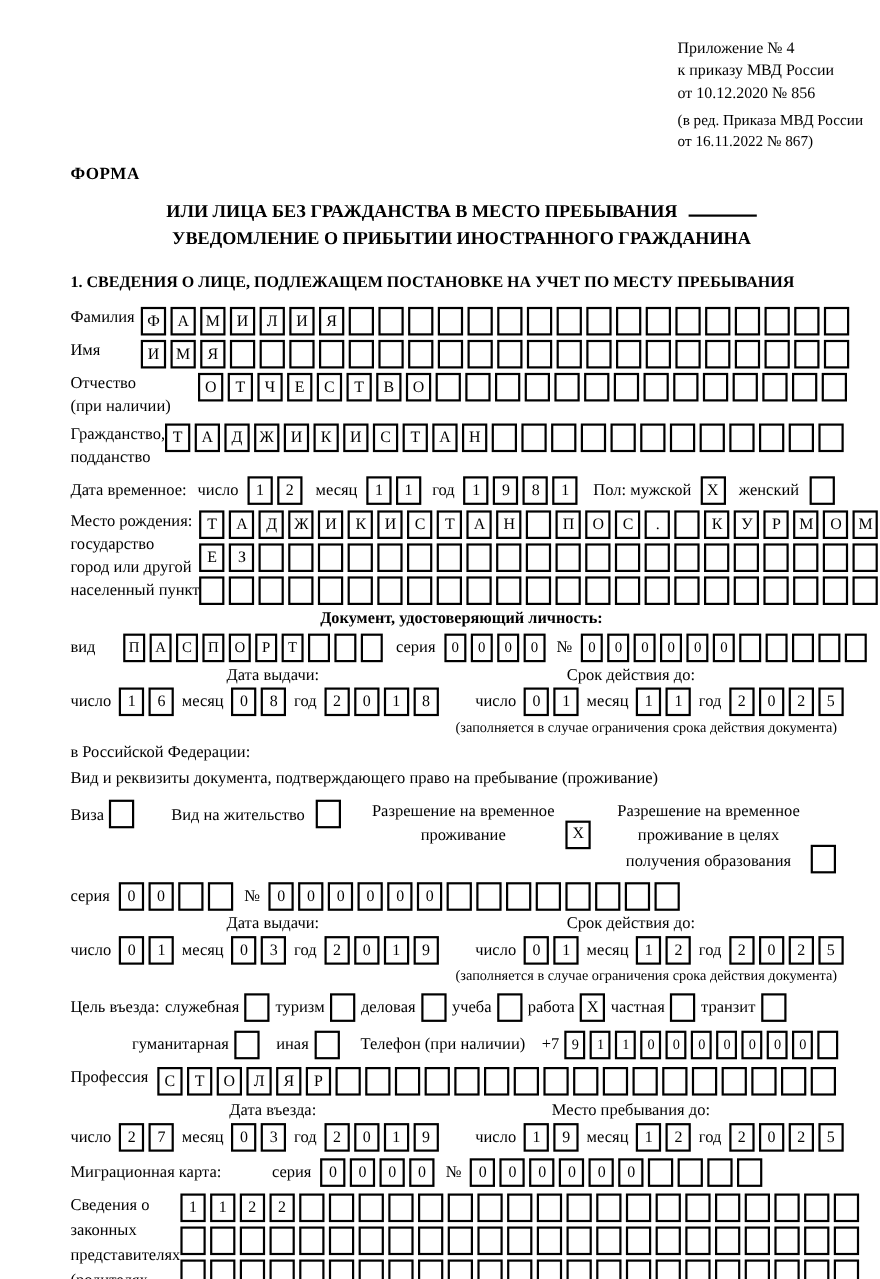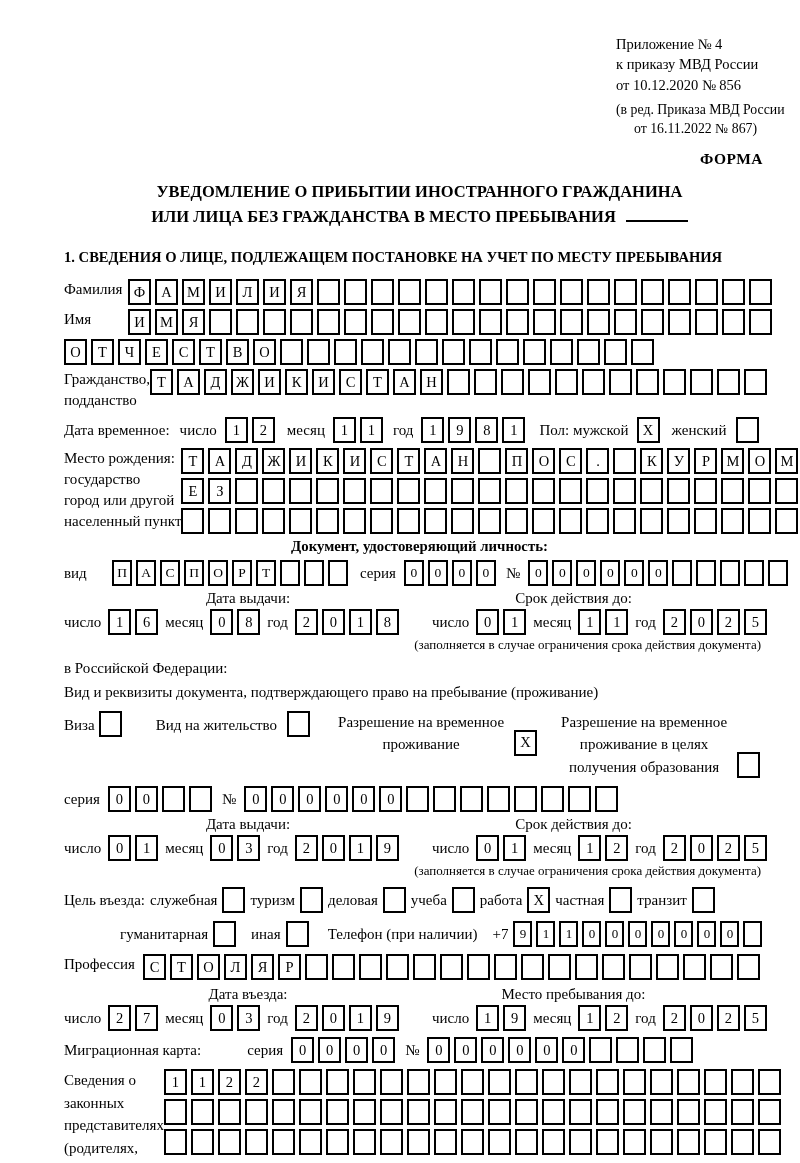--- a/index.html
+++ b/index.html
@@ -5,22 +5,22 @@
   * { box-sizing: border-box; }
   html,body { margin:0; padding:0; }
   body {
     width:800px; height:1163px; background:#ffffff; color:#000;
     font-family:"Liberation Serif","DejaVu Serif",serif;
     font-size:15px; overflow:hidden;
   }
   .page { padding:34px 25px 10px 64px; }
 
   .annex { margin-left:552px; font-size:14.5px; line-height:1.4; white-space:pre; }
-  .annex-note { margin-left:552px; margin-top:5px; font-size:13.8px; line-height:1.38; white-space:pre;text-align:center; }
-  .forma { text-align:right; font-weight:bold; font-size:15.5px; margin-top:12px; padding-right:12px; letter-spacing:0.5px; }
+  .annex-note { margin-left:552px; margin-top:5px; font-size:13.8px; line-height:1.38; white-space:pre; }
+  .forma { text-align:left; font-weight:bold; font-size:15.5px; margin-top:12px; padding-right:12px; letter-spacing:0.5px; }
 
   .title { text-align:center; font-weight:bold; font-size:16.5px; line-height:1.5; margin-top:12px; }
   .blank-underline { display:inline-block; width:62px; height:15px; border-bottom:2px solid #000; margin-left:10px; }
 
   .section-heading { font-weight:bold; font-size:14.6px; margin-top:20px; margin-bottom:13px; white-space:nowrap; }
 
   .frow { display:flex; align-items:flex-start; margin-bottom:4px; }
   .frow.vc { align-items:center; }
   .lbl { white-space:pre; line-height:1.4; }
   .w48{flex:0 0 48px;} .w64{flex:0 0 64px;} .w79{flex:0 0 79px;}
@@ -74,22 +74,22 @@
 <div class="page">
 
   <div class="annex">Приложение № 4
 к приказу МВД России
 от 10.12.2020 № 856</div>
   <div class="annex-note">(в ред. Приказа МВД России
 от 16.11.2022 № 867)</div>
   <div class="forma">ФОРМА</div>
 
   <div class="title">
+    <div><span>ИЛИ ЛИЦА БЕЗ ГРАЖДАНСТВА В МЕСТО ПРЕБЫВАНИЯ</span><span class="blank-underline"></span></div>
     <div>УВЕДОМЛЕНИЕ О ПРИБЫТИИ ИНОСТРАННОГО ГРАЖДАНИНА</div>
-    <div><span>ИЛИ ЛИЦА БЕЗ ГРАЖДАНСТВА В МЕСТО ПРЕБЫВАНИЯ</span><span class="blank-underline"></span></div>
   </div>
 
   <div class="section-heading">1. СВЕДЕНИЯ О ЛИЦЕ, ПОДЛЕЖАЩЕМ ПОСТАНОВКЕ НА УЧЕТ ПО МЕСТУ ПРЕБЫВАНИЯ</div>
 
   <div class="frow">
     <span class="lbl w64">Фамилия</span>
     <span class="cells">
         <span class="cell">Ф</span>
         <span class="cell">А</span>
         <span class="cell">М</span>
@@ -141,20 +141,22 @@
         <span class="cell"></span>
         <span class="cell"></span>
         <span class="cell"></span>
         <span class="cell"></span>
         <span class="cell"></span>
         <span class="cell"></span>
       </span>
   </div>
 
   <div class="frow">
+    <span class="lbl w116">Отчество
+(при наличии)</span>
     <span class="cells">
         <span class="cell">О</span>
         <span class="cell">Т</span>
         <span class="cell">Ч</span>
         <span class="cell">Е</span>
         <span class="cell">С</span>
         <span class="cell">Т</span>
         <span class="cell">В</span>
         <span class="cell">О</span>
         <span class="cell"></span>

